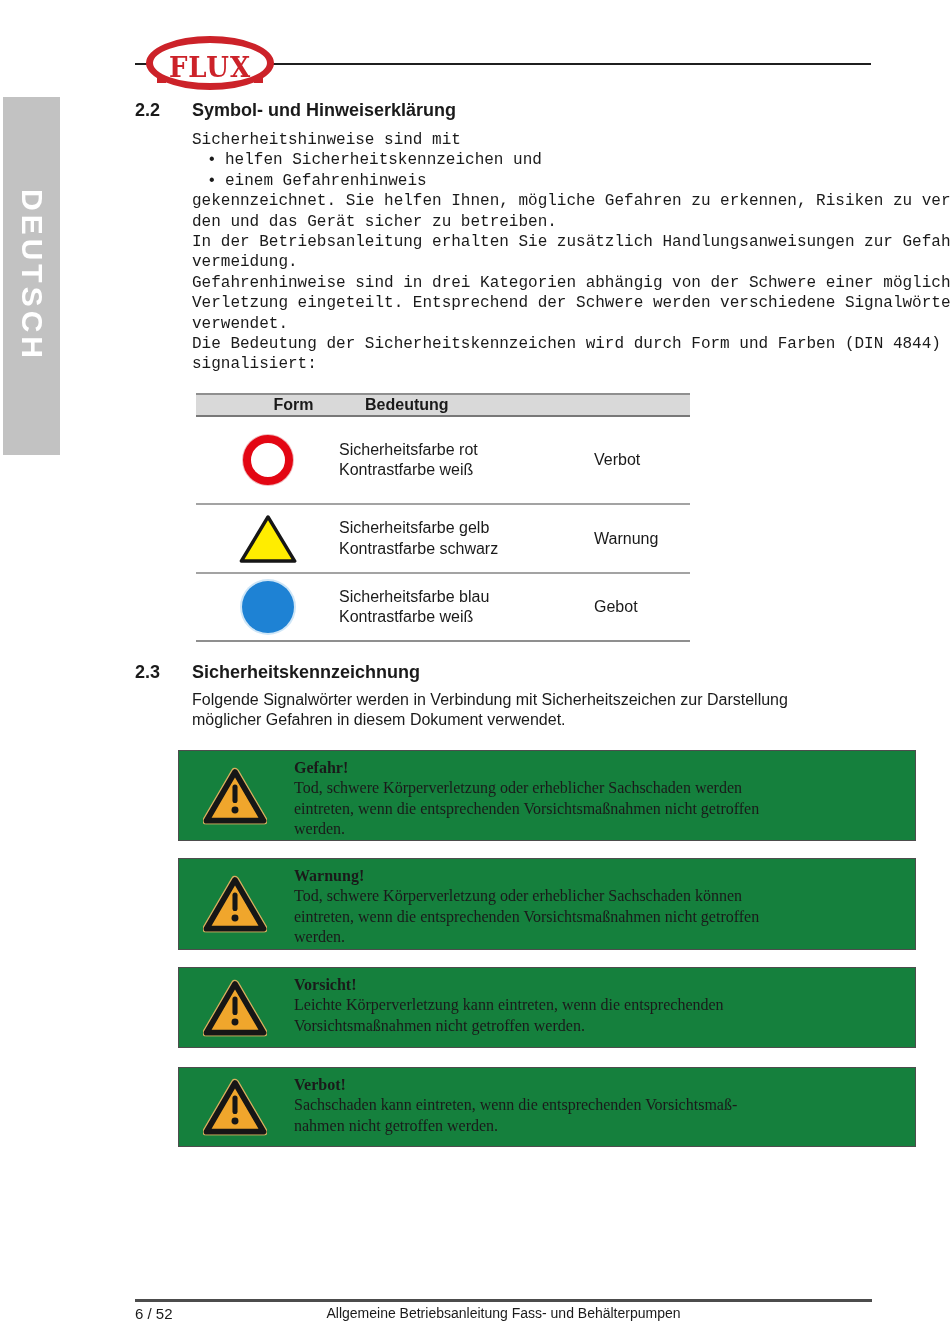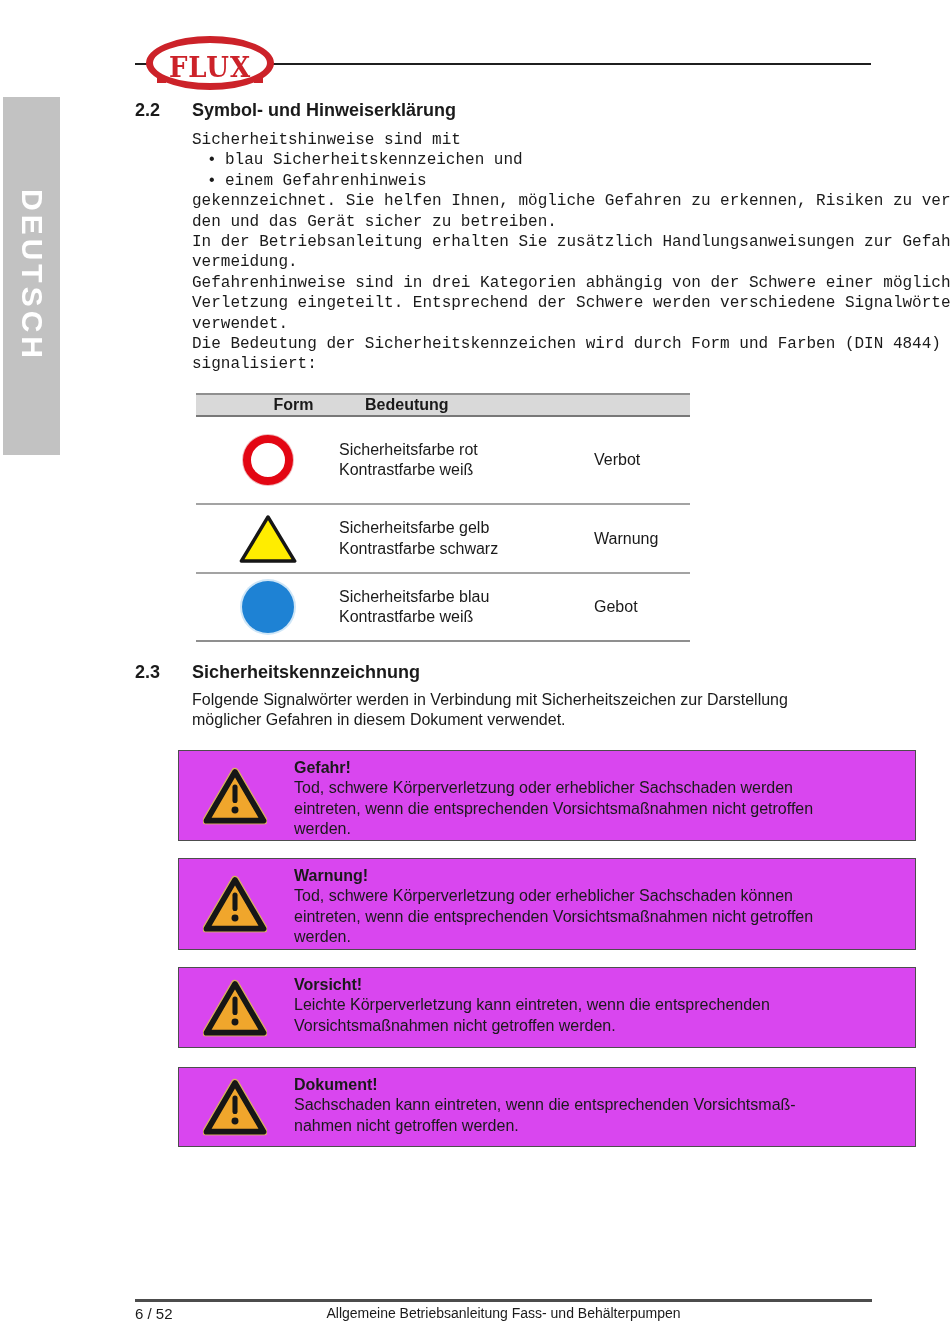--- a/index.html
+++ b/index.html
@@ -51,22 +51,22 @@
   .c2 { width:255px; line-height:20.4px; }
   .c3 { flex:1; }
   .row-h1 { height:88px; } .row-h2 { height:69px; } .row-h3 { height:68px; }
 
   .sym-prohibit { width:50px; height:50px; border-radius:50%; background:#fff;
                   border:8px solid #e30613; box-shadow:0 0 0 1px #f0b9bc; }
   .sym-mandatory { width:52px; height:52px; border-radius:50%; background:#1e82d4;
                    box-shadow:0 0 0 2px #cfe6f7; }
 
   
-  .warnbox { position:absolute; left:178px; width:738px; background:#d946ef;
-             border:1.5px solid #4d4d4d; }
+  .warnbox { position:absolute; left:178px; width:738px; background:#15803d;
+             border:1.5px solid #4d4d4d;font-family:Liberation Serif, serif; }
   #wb0 { top:750px; height:91px; }
   #wb1 { top:858px; height:92px; }
   #wb2 { top:967px; height:81px; }
   #wb3 { top:1067px; height:80px; }
   .wb-icon { position:absolute; left:24px; top:50%; transform:translateY(-50%);
              width:64px; height:57px; }
   .wb-content { margin-left:115px; padding-top:7px; font-size:16px; line-height:20.4px; }
   .wb-title { font-weight:bold; }
 
   
@@ -90,21 +90,21 @@
   <div class="sidebar">
     <span>DEUTSCH</span>
   </div>
 
   <div class="sec-head" id="head-22">
     <span class="num">2.2</span><span>Symbol- und Hinweiserklärung</span>
   </div>
 
   <div class="bodyblock">
     <div class="ml">Sicherheitshinweise sind mit</div>
-    <div class="bullet">blau Sicherheitskennzeichen und</div>
+    <div class="bullet">helfen Sicherheitskennzeichen und</div>
     <div class="bullet">einem Gefahrenhinweis</div>
     <div class="ml">gekennzeichnet. Sie helfen Ihnen, mögliche Gefahren zu erkennen, Risiken zu vermei-
 den und das Gerät sicher zu betreiben.</div>
     <div class="ml">In der Betriebsanleitung erhalten Sie zusätzlich Handlungsanweisungen zur Gefahren-
 vermeidung.</div>
     <div class="ml">Gefahrenhinweise sind in drei Kategorien abhängig von der Schwere einer möglichen
 Verletzung eingeteilt. Entsprechend der Schwere werden verschiedene Signalwörter
 verwendet.</div>
     <div class="ml">Die Bedeutung der Sicherheitskennzeichen wird durch Form und Farben (DIN 4844)
 signalisiert:</div>
@@ -197,21 +197,21 @@
   </div>
 
   <div class="warnbox" id="wb3">
     <svg class="wb-icon" viewBox="0 0 100 90">
       <polygon points="50,7 95,84 5,84" fill="none" stroke="#d9b05e" stroke-width="13" stroke-linejoin="round"></polygon>
       <polygon points="50,7 95,84 5,84" fill="#f0a62c" stroke="#161616" stroke-width="9" stroke-linejoin="round"></polygon>
       <rect x="46" y="27" width="8" height="29" rx="4" fill="#161616"></rect>
       <circle cx="50" cy="67" r="5.5" fill="#161616"></circle>
     </svg>
     <div class="wb-content">
-      <div class="wb-title">Dokument!</div>
+      <div class="wb-title">Verbot!</div>
       <div class="ml">Sachschaden kann eintreten, wenn die entsprechenden Vorsichtsmaß-
 nahmen nicht getroffen werden.</div>
     </div>
   </div>
 
   <div class="footer-rule"></div>
   <div class="footer-page">6 / 52</div>
   <div class="footer-title">Allgemeine Betriebsanleitung Fass- und Behälterpumpen</div>
 
 </div>

